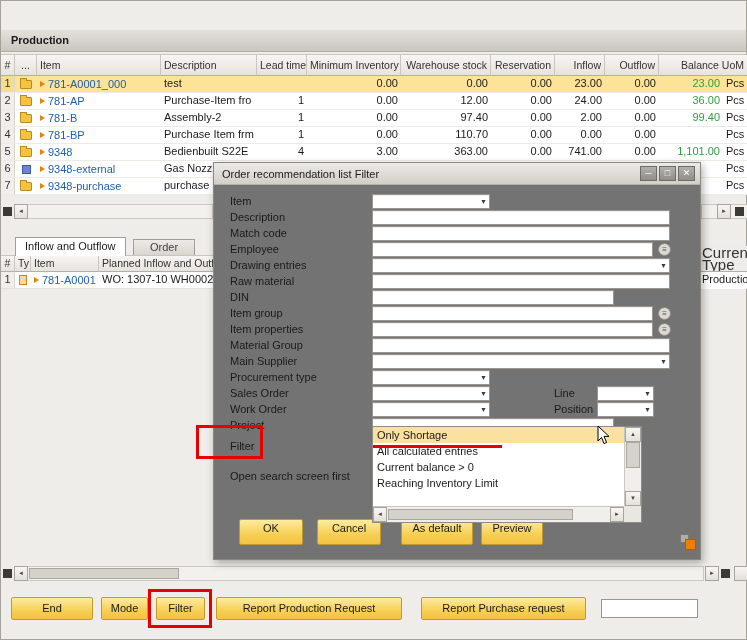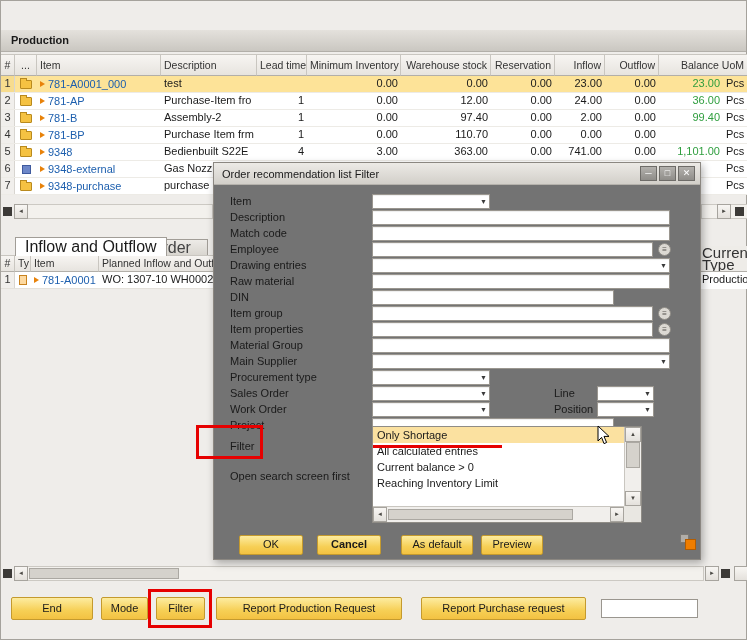--- a/index.html
+++ b/index.html
@@ -33,21 +33,21 @@
   .cube-glyph { width:9px; height:9px; background:#6d87c8; border:1px solid #3f5a9e; }
   .doc-glyph { width:8px; height:10px; background:#fdd9a0; border:1px solid #c8821e; }
 
   
   .sq { position:absolute; width:9px; height:9px; background:#3c3a37; }
   .sb-track { position:absolute; height:15px; background:#f3f1ed; border:1px solid #ccc9c3; }
   .sb-btn { position:absolute; width:14px; height:15px; background:linear-gradient(#f8f6f3,#e4e1dc); border:1px solid #a7a49e; font-size:6px; line-height:13px; text-align:center; color:#4a4844; }
   .sb-thumb { position:absolute; background:#d5d2cc; border:1px solid #aba8a2; }
 
   
-  .tab { position:absolute; font-size:16px; }
+  .tab { position:absolute; font-size:11px; }
   .tab-active { left:14px; top:236px; height:19px; background:#fff; border:1px solid #a19d97; border-bottom:none; padding:0 9px; line-height:17px; z-index:2; }
   .tab-inactive { left:132px; top:238px; height:17px; background:linear-gradient(#edebe7,#d9d6d0); border:1px solid #a19d97; padding:0 16px; line-height:15px; color:#444; }
   .dt-header { position:absolute; left:0; top:254px; width:747px; height:17px; display:grid; grid-template-columns:14px 16px 68px 1fr; }
   .dt-header .hcell { line-height:15px; }
   .dt-row { position:absolute; left:0; top:271px; width:747px; height:17px; display:grid; grid-template-columns:14px 16px 68px 1fr; background:#fff; border-bottom:1px solid #e4e1db; line-height:15px; }
   .right-frag { position:absolute; left:697px; top:245px; width:50px; height:43px; z-index:5; border-left:1px solid #c9c6c0; }
   .rf-head { height:26px; background:#eeece8; border-bottom:1px solid #b2afa9; font-size:15px; color:#333; padding:1px 0 0 3px; line-height:12px; overflow:hidden; white-space:nowrap; }
   .rf-row { height:17px; background:#fff; padding:0 3px; line-height:15px; overflow:hidden; white-space:nowrap; }
 
   
@@ -61,21 +61,21 @@
   .win-btns { position:absolute; right:5px; top:3px; display:flex; gap:2px; }
   .win-btn { width:17px; height:15px; background:linear-gradient(#b3b1ad,#8f8d89); border:1px solid #6e6c68; color:#fff; font-size:9px; line-height:13px; text-align:center; }
   .frow { position:absolute; left:0; width:100%; height:16px; }
   .flabel { position:absolute; left:16px; top:1px; }
   .ctl { position:absolute; left:158px; top:0; height:15px; background:#fff; border:1px solid #9a968f; box-shadow:inset 0 1px 1px rgba(0,0,0,.07); }
   .w-small { width:118px; } .w-wide { width:298px; } .w-medium { width:242px; } .w-icon { width:281px; }
   .combo-arrow { position:absolute; right:2px; top:3px; font-size:7px; color:#3a3a3a; }
   .circle-icon { position:absolute; left:444px; top:1px; width:13px; height:13px; border-radius:50%; background:#dcd9d3; border:1px solid #8f8c86; font-size:8px; line-height:11px; text-align:center; color:#55524d; }
   .extra-label { position:absolute; left:340px; top:1px; }
   .extra-combo { left:383px; width:57px; }
-  .dlg-btn { top:372px; height:20px; line-height:16px; }
+  .dlg-btn { top:356px; height:26px; line-height:16px; }
   .resize-icon { position:absolute; left:466px; top:371px; width:16px; height:16px; }
   .resize-icon .g { position:absolute; left:0; top:0; width:9px; height:9px; background:#b0ada8; border:1px solid #7c7974; }
   .resize-icon .o { position:absolute; right:0; bottom:0; width:11px; height:11px; background:#ef7d00; border:1px solid #b35c00; }
 
   
   .popup { position:absolute; left:158px; top:263px; width:270px; height:97px; background:#fff; border:1px solid #8f8c86; z-index:20; }
   .popup-list { position:absolute; left:0; top:0; right:17px; bottom:16px; overflow:hidden; }
   .dd-item { height:16px; line-height:16px; padding-left:4px; white-space:nowrap; overflow:hidden; }
   .dd-sel { background:#fbe1a0; }
   .vscroll { position:absolute; right:0; top:0; width:17px; bottom:16px; background:#f1efec; border-left:1px solid #c9c6c0; }
@@ -413,21 +413,21 @@
       </div>
       <div class="hscroll">
         <div class="sb-btn hs-left">◄</div>
         <div class="sb-thumb hs-thumb"></div>
         <div class="sb-btn hs-right">►</div>
       </div>
       <div class="popup-corner"></div>
     </div>
 
     <div class="btn-gold dlg-btn" style="left:25px; width:64px;">OK</div>
-    <div class="btn-gold dlg-btn" style="left:103px; width:64px;font-weight:bold;">Cancel</div>
+    <div class="btn-gold dlg-btn" style="left:103px; width:64px;">Cancel</div>
     <div class="btn-gold dlg-btn" style="left:187px; width:72px;">As default</div>
     <div class="btn-gold dlg-btn" style="left:267px; width:62px;">Preview</div>
     <div class="resize-icon">
         <div class="g"></div>
         <div class="o"></div>
       </div>
   </div>
 
   <div class="red-box" style="left:195px; top:424px; width:67px; height:34px;"></div>
   <div class="red-box" style="left:147px; top:588px; width:64px; height:39px;"></div>

